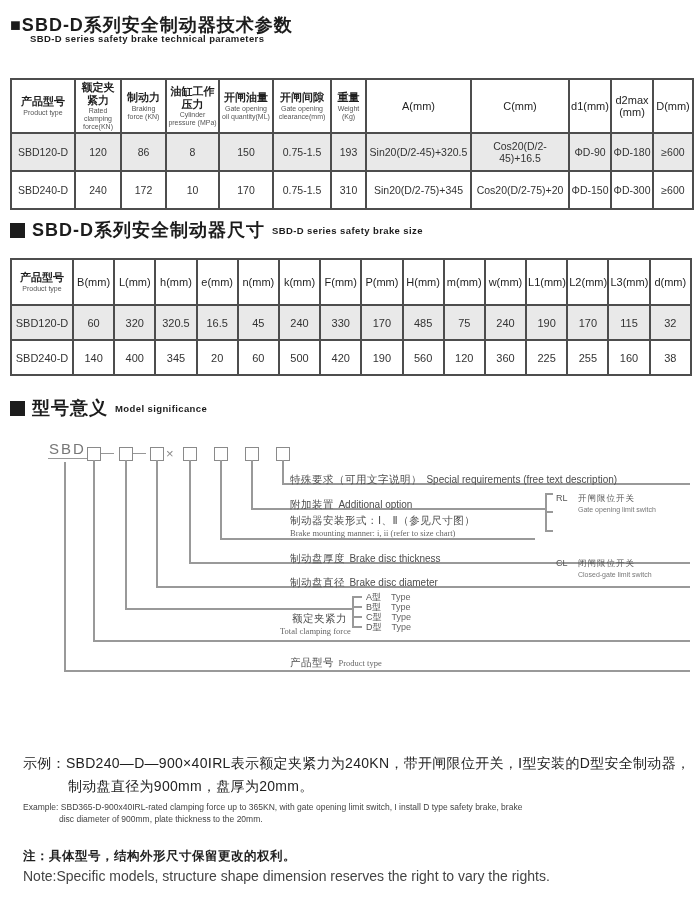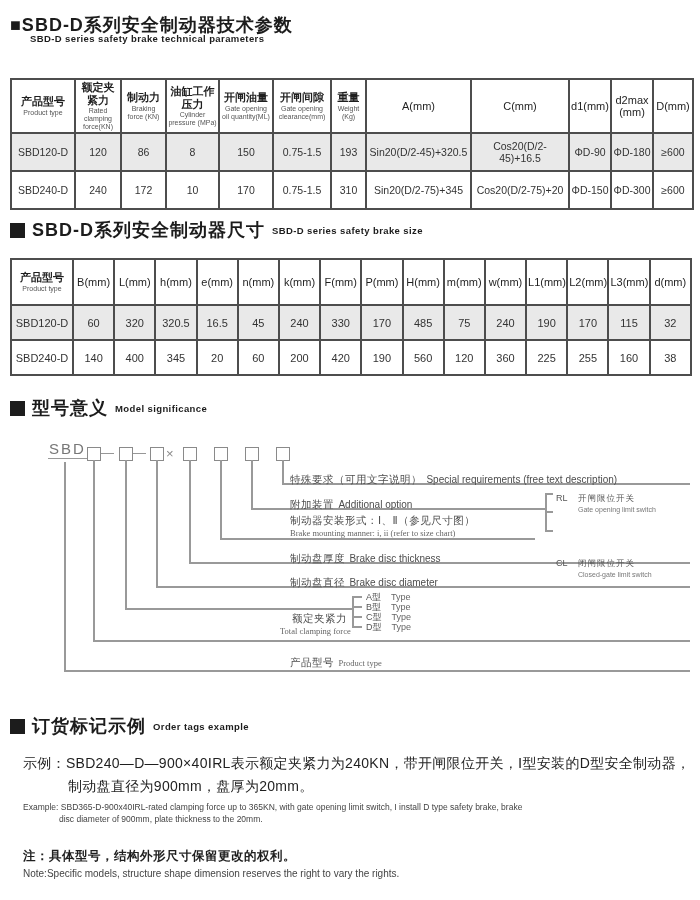--- a/index.html
+++ b/index.html
@@ -47,21 +47,21 @@
   .dg-sw { position:absolute; white-space:nowrap; color:#555; }
   .dg-sw .code { display:inline-block; width:22px; font-size:9px; }
   .dg-sw .swz { font-size:8.5px; letter-spacing:1px; }
   .dg-sw .swe { font-size:7px; color:#777; margin-left:22px; line-height:1.3; }
 
   
   .ex-zh { position:absolute; font-size:14px; color:#1f1f1f; letter-spacing:0.3px; white-space:nowrap; }
   .ex-en { position:absolute; font-size:8.5px; color:#444; line-height:1.45; }
   .ex-en .ind { margin-left:36px; }
   .note-zh { position:absolute; font-size:12.5px; font-weight:bold; color:#1f1f1f; letter-spacing:0.5px; }
-  .note-en { position:absolute; font-size:10px; color:#444; }
+  .note-en { position:absolute; font-size:14px; color:#444; }
 </style>
 </head>
 <body>
 
 <div class="page">
 
   <div class="sec-head" style="left:10px; top:13px;">
     <span class="hz">■SBD-D系列安全制动器技术参数</span>
   </div>
   <div class="sub-en" style="left:30px; top:33px;">SBD-D series safety brake technical parameters</div>
@@ -242,21 +242,21 @@
         <td>115</td>
         <td>32</td>
       </tr>
       <tr>
         <td>SBD240-D</td>
         <td>140</td>
         <td>400</td>
         <td>345</td>
         <td>20</td>
         <td>60</td>
-        <td>200</td>
+        <td>500</td>
         <td>420</td>
         <td>190</td>
         <td>560</td>
         <td>120</td>
         <td>360</td>
         <td>225</td>
         <td>255</td>
         <td>160</td>
         <td>38</td>
       </tr>
@@ -344,25 +344,20 @@
   <div class="dg-line-h" style="left:545px; top:530px; width:8px;"></div>
   <div class="dg-sw" style="left:556px; top:487px;">
     <div><span class="code">RL</span><span class="swz">开闸限位开关</span></div>
     <div class="swe">Gate opening limit switch</div>
   </div>
   <div class="dg-sw" style="left:556px; top:524px;margin-top:28px;">
     <div><span class="code">CL</span><span class="swz">闭闸限位开关</span></div>
     <div class="swe">Closed-gate limit switch</div>
   </div>
 
-  <div class="sec-head" style="left:10px; top:714px;">
-    <span class="sq"></span>
-    <span class="hz">订货标记示例</span>
-    <span class="he">Order tags example</span>
-  </div>
 
   <div class="ex-zh" style="left:23px; top:755px;">示例：SBD240—D—900×40ⅠRL表示额定夹紧力为240KN，带开闸限位开关，Ⅰ型安装的D型安全制动器，</div>
   <div class="ex-zh" style="left:68px; top:778px;">制动盘直径为900mm，盘厚为20mm。</div>
   <div class="ex-en" style="left:23px; top:801px; width:650px;">
     <div>Example: SBD365-D-900x40IRL-rated clamping force up to 365KN, with gate opening limit switch, I install D type safety brake, brake</div>
     <div class="ind">disc diameter of 900mm, plate thickness to the 20mm.</div>
   </div>
 
   <div class="note-zh" style="left:23px; top:848px;">注：具体型号，结构外形尺寸保留更改的权利。</div>
   <div class="note-en" style="left:23px; top:868px;">Note:Specific models, structure shape dimension reserves the right to vary the rights.</div>

